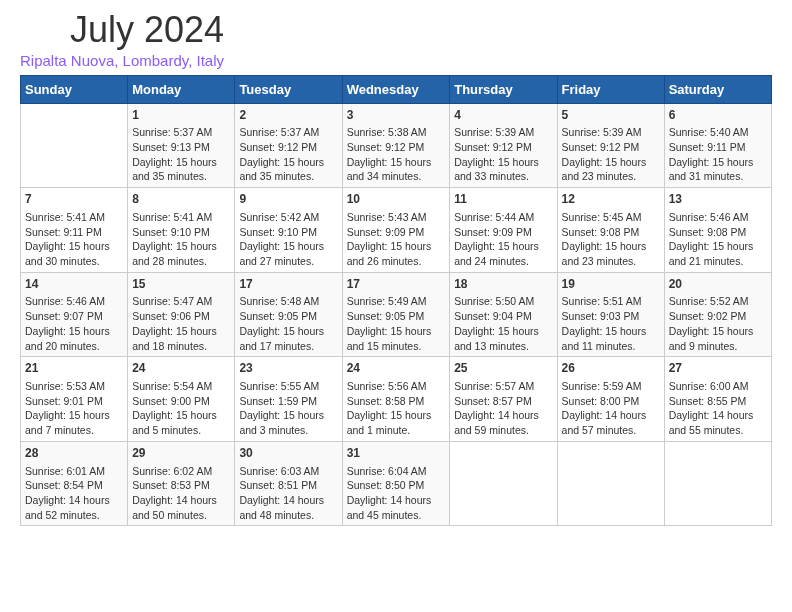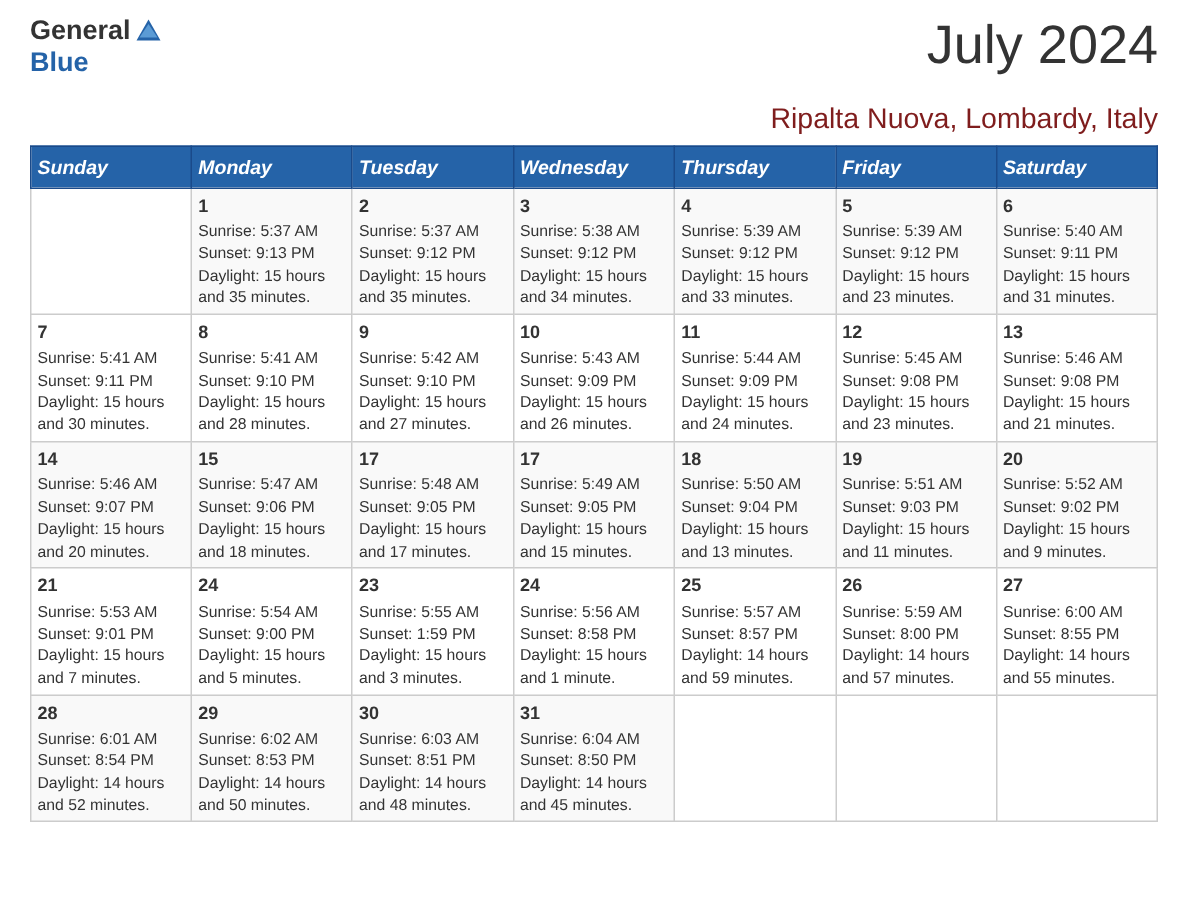--- a/index.html
+++ b/index.html
@@ -48,38 +48,37 @@
     .title-section {
       text-align: right;
     }
     .month-title {
       font-size: 36px;
       font-weight: normal;
       color: #333;
       line-height: 1.1;
     }
     .location {
-      font-size: 19px;
-      color: #7f1d1d;
-      margin-top: 19px;
+      font-size: 15px;
+      color: #8b5cf6;
+      margin-top: 2px;
     }
     .calendar {
       width: 100%;
       border-collapse: collapse;
       font-size: 11px;
     }
     .calendar thead tr th {
       background: #2563a8;
       color: #fff;
       font-weight: bold;
       font-size: 13px;
       padding: 6px 4px;
       border: 1px solid #1a4a8a;
       text-align: left;
-      font-style: italic;
     }
     .calendar tbody tr td {
       border: 1px solid #ccc;
       vertical-align: top;
       padding: 3px 4px;
       width: 108px;
       min-height: 80px;
       font-size: 10.5px;
       color: #333;
       line-height: 1.4;
@@ -98,30 +97,20 @@
     }
     .empty-cell {
       background: #fff !important;
     }
   </style>
 </head>
 <body>
 
 <div class="page">
   <div class="header">
-    <div class="logo">
-      <div class="logo-text">
-        <span class="logo-general">General</span>
-        <svg class="logo-icon" viewBox="0 0 20 20">
-          <polygon points="10,2 18,16 2,16" fill="#2563a8"></polygon>
-          <polygon points="10,5 16,14 4,14" fill="#5b9bd5"></polygon>
-        </svg>
-      </div>
-      <span class="logo-blue">Blue</span>
-    </div>
     <div class="title-section">
       <div class="month-title">July 2024</div>
       <div class="location">Ripalta Nuova, Lombardy, Italy</div>
     </div>
   </div>
 
   <table class="calendar">
     <thead>
       <tr>
       <th>Sunday</th>

